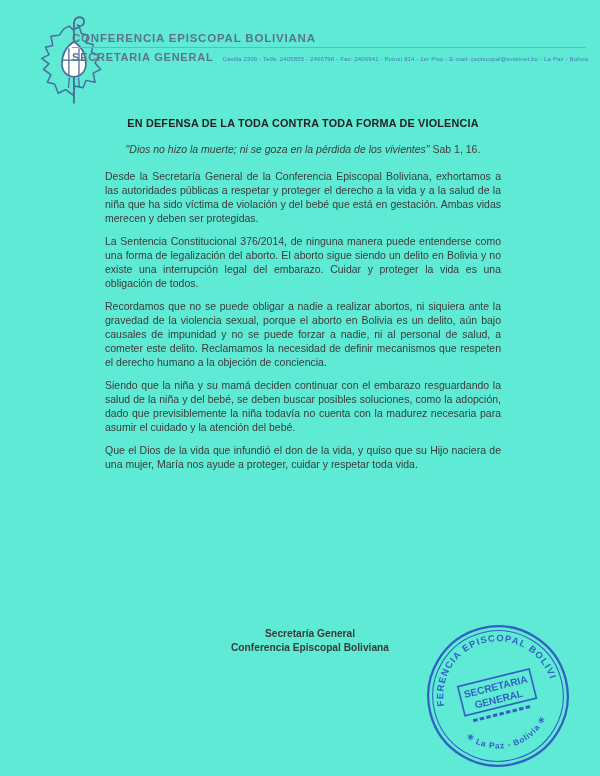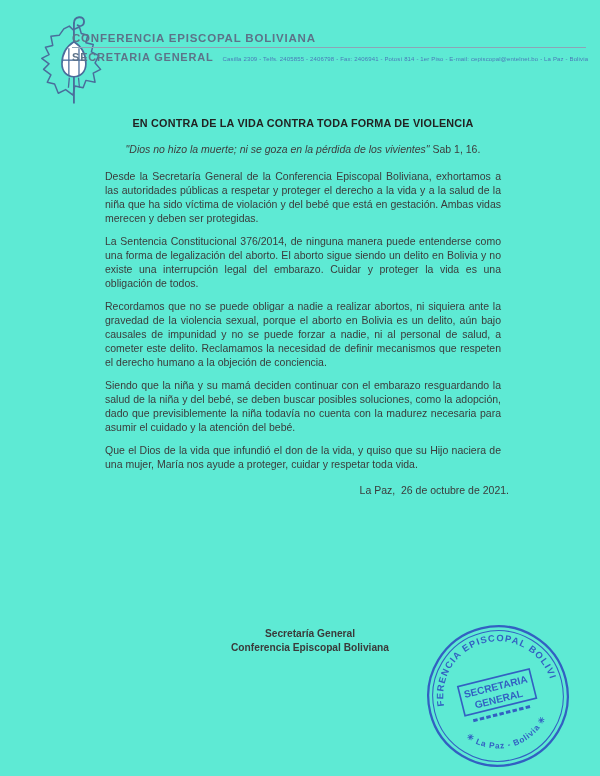--- a/index.html
+++ b/index.html
@@ -79,34 +79,33 @@
   <div class="header-text">
     <div class="org-name">CONFERENCIA EPISCOPAL BOLIVIANA</div>
     <hr class="header-rule">
     <div class="dept-row">
       <span class="dept-name">SECRETARIA GENERAL</span>
       <span class="contact-info">Casilla 2309 - Telfs. 2405855 - 2406798  -  Fax: 2406941  -  Potosí 814 - 1er Piso  -  E-mail: cepiscopal@entelnet.bo  -  La Paz - Bolivia</span>
     </div>
   </div>
 
   <div class="doc">
-    <div class="doc-title">EN CONTRA DE LA VIDA CONTRA TODA FORMA DE VIOLENCIA</div>
+    <div class="doc-title">EN DEFENSA DE LA TODA CONTRA TODA FORMA DE VIOLENCIA</div>
     <div class="epigraph">
       <span class="quote">"Dios no hizo la muerte; ni se goza en la pérdida de los vivientes"</span><span> Sab 1, 16.</span>
     </div>
 
     <div>
         <p class="para">Desde la Secretaría General de la Conferencia Episcopal Boliviana, exhortamos a las autoridades públicas a respetar y proteger el derecho a la vida y a la salud de la niña que ha sido víctima de violación y del bebé que está en gestación. Ambas vidas merecen y deben ser protegidas.</p>
         <p class="para">La Sentencia Constitucional 376/2014, de ninguna manera puede entenderse como una forma de legalización del aborto.  El aborto sigue siendo un delito en Bolivia y no existe una interrupción legal del embarazo. Cuidar y proteger la vida es una obligación de todos.</p>
         <p class="para">Recordamos que no se puede obligar a nadie a realizar abortos, ni siquiera ante la gravedad de la violencia sexual, porque el aborto en Bolivia es un delito, aún bajo causales de impunidad y no se puede forzar a nadie, ni al personal de salud, a cometer este delito. Reclamamos la necesidad de definir mecanismos que respeten el derecho humano a la objeción de conciencia.</p>
         <p class="para">Siendo que la niña y su mamá deciden continuar con el embarazo resguardando la salud de la niña y del bebé, se deben buscar posibles soluciones, como la adopción, dado que previsiblemente la niña todavía no cuenta con la madurez necesaria para asumir el cuidado y la atención del bebé.</p>
         <p class="para">Que el Dios de la vida que infundió el don de la vida, y quiso que su Hijo naciera de una mujer, María nos ayude a proteger, cuidar y respetar toda vida.</p>
       </div>
 
-    <div class="dateline">La Paz,  26 de octubre de 2021.</div>
   </div>
 
   <div class="signature">
     <div>Secretaría General</div>
     <div>Conferencia Episcopal Boliviana</div>
   </div>
 
   <svg class="stamp" viewBox="0 0 200 200">
     <g transform="rotate(-14 100 100)" stroke="#2d4ec0" fill="#2d4ec0">
       <circle cx="100" cy="100" r="93" fill="none" stroke-width="3"></circle>

